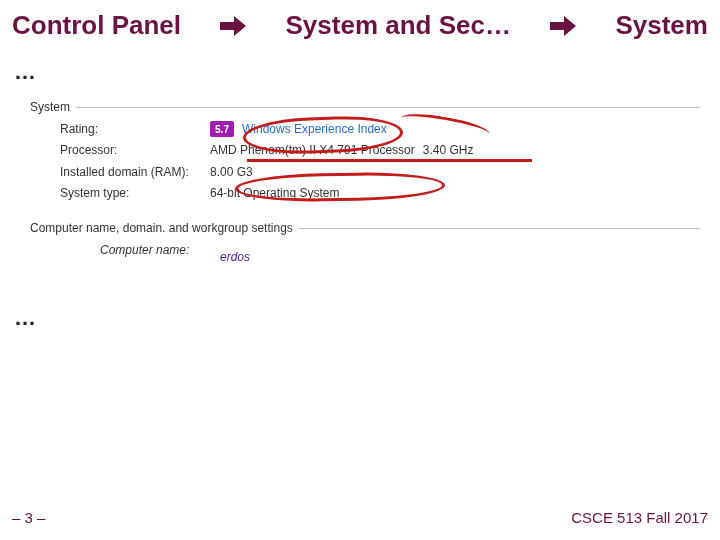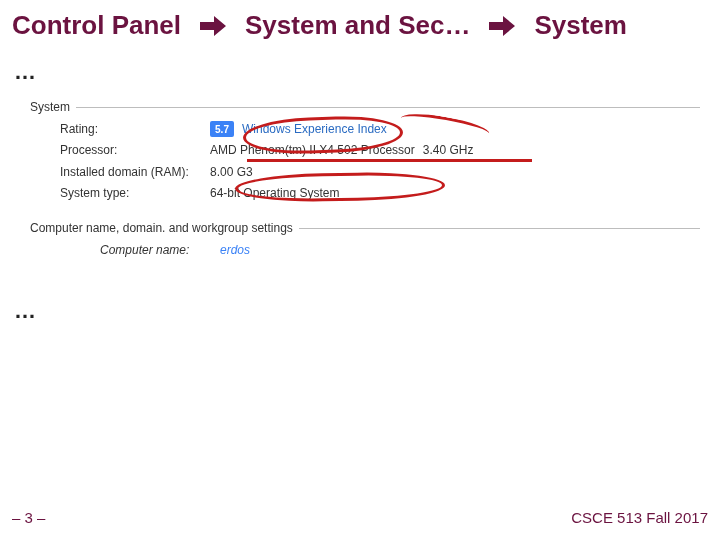--- a/index.html
+++ b/index.html
@@ -1,32 +1,32 @@
 <!DOCTYPE html>
 <html><head>
 <meta charset="utf-8">
 <style>
   * { margin: 0; padding: 0; box-sizing: border-box; }
   html, body { width: 720px; height: 540px; font-family: Arial, sans-serif; background: #fff; overflow: hidden; }
   .slide { width: 720px; height: 540px; position: relative; padding: 10px 12px; }
-  .title { font-size: 26px; font-weight: bold; color: #6b1340; display: flex; align-items: center; gap: 18px; flex-wrap: nowrap; white-space: nowrap; }
+  .title { font-size: 26px; font-weight: bold; color: #6b1340; display: flex; align-items: center; gap: 18px; flex-wrap: nowrap; white-space: nowrap; justify-content: space-between; }
   .title .arrow svg { display: block; }
   .ellips { font-size: 22px; color: #222; margin: 18px 2px 2px 2px; font-weight: bold; letter-spacing: 2px; }
   .panel { margin: 14px 8px 0 18px; color: #222; font-size: 12px; line-height: 1.35; }
   .section-header { display: flex; align-items: center; gap: 6px; margin-top: 8px; margin-bottom: 6px; }
   .section-header .label { color: #333; font-size: 12px; white-space: nowrap; }
   .section-header .rule { flex: 1; height: 1px; background: #bdbdbd; }
   .row { display: flex; gap: 10px; margin: 5px 0 5px 30px; align-items: flex-end; }
   .row .k { width: 140px; color: #333; }
   .row .v { color: #333; flex: 1; display: flex; align-items: center; gap: 8px; flex-wrap: wrap; }
-  .badge { display: inline-flex; align-items: center; justify-content: center; width: 24px; height: 16px; background: #3b82f6; color: #fff; font-size: 10px; border-radius: 2px; font-weight: bold; }
+  .badge { display: inline-flex; align-items: center; justify-content: center; width: 24px; height: 16px; background: #a21caf; color: #fff; font-size: 10px; border-radius: 2px; font-weight: bold; }
   .wei-link { color: #2a6bc2; }
   .computer-row { display: flex; gap: 10px; margin: 6px 0 6px 70px; font-style: italic; }
   .computer-row .k { width: 110px; color: #333; }
-  .computer-row .v { color: #3b82f6; }
+  .computer-row .v { color: #4c1d95; margin-top: 7px; }
   .footer { position: absolute; left: 12px; bottom: 14px; right: 12px; display: flex; justify-content: space-between; align-items: flex-end; }
   .page-num { color: #6b1340; font-size: 15px; }
   .course { color: #6b1340; font-size: 15px; }
 
   
   .mark { position: absolute; pointer-events: none; }
   .mark.oval1 { left: 243px; top: 117px; width: 160px; height: 36px; border: 3px solid #c41c1c; border-radius: 50%/60%; transform: rotate(-2deg); }
   .mark.tail { left: 400px; top: 117px; width: 90px; height: 18px; border-top: 3px solid #c41c1c; border-radius: 50% 50% 0 0; transform: rotate(10deg); }
   .mark.ul-proc { left: 247px; top: 159px; width: 285px; height: 0; border-bottom: 3px solid #c41c1c; }
   .mark.oval2 { left: 235px; top: 173px; width: 210px; height: 28px; border: 3px solid #c41c1c; border-radius: 50%/60%; transform: rotate(-1deg); }
@@ -65,21 +65,21 @@
       <div class="k">Rating:</div>
       <div class="v">
         <span class="badge">5.7</span>
         <span class="wei-link">Windows Experience Index</span>
       </div>
     </div>
 
     <div class="row">
       <div class="k">Processor:</div>
       <div class="v">
-        <span>AMD Phenom(tm) II X4 502 Processor</span>
+        <span>AMD Phenom(tm) II X4 791 Processor</span>
         <span>3.40 GHz</span>
       </div>
     </div>
 
     <div class="row">
       <div class="k">Installed domain (RAM):</div>
       <div class="v">8.00 G3</div>
     </div>
 
     <div class="row">

